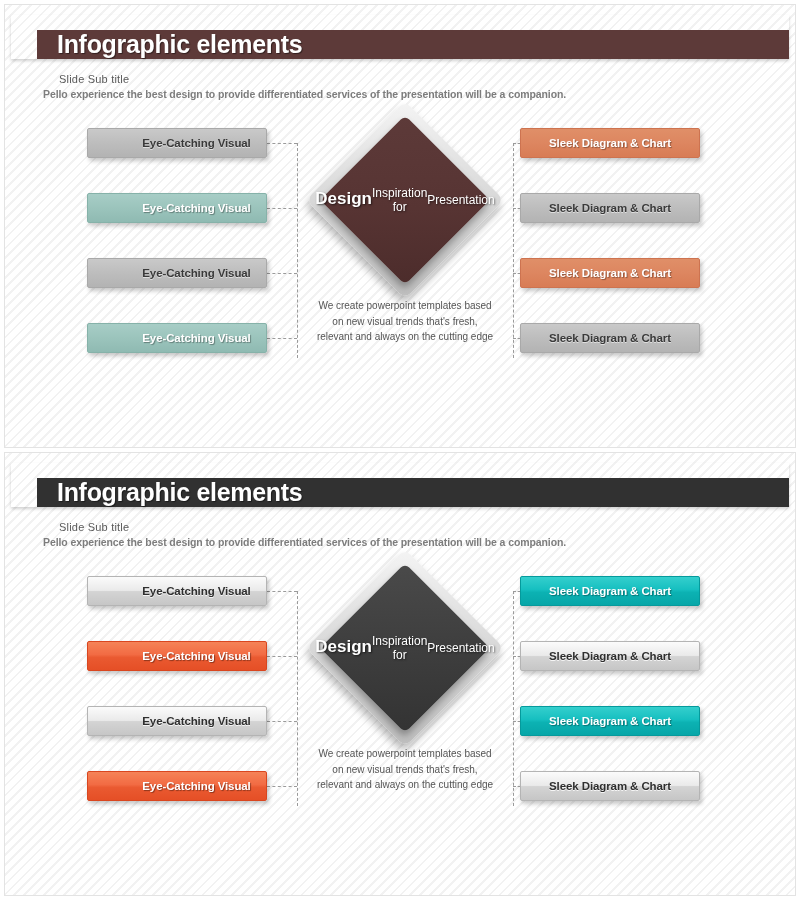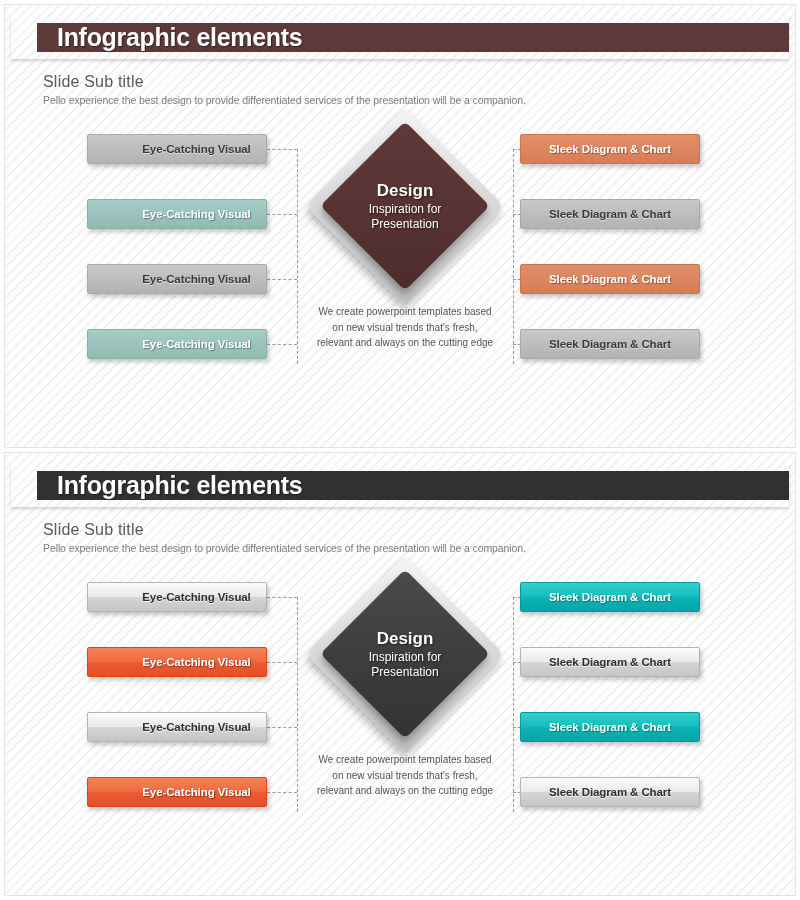--- a/index.html
+++ b/index.html
@@ -33,21 +33,21 @@
     overflow:hidden;
   }
   .panel + .panel { margin-top:4px; }
 
   
   .header {
     position:relative;
     margin:10px 6px 8px 6px;
     height:44px;
     display:flex;
-    align-items:center;
+    align-items:flex-end;
     box-shadow:0 2px 3px rgba(0,0,0,.18);
   }
   .header-accent {
     width:26px;
     flex:0 0 26px;
   }
   .header-bar {
     flex:1 1 auto;
     display:flex;
     align-items:center;
@@ -59,29 +59,31 @@
     color:#ffffff;
     letter-spacing:-0.3px;
     text-shadow:1px 1px 1px rgba(0,0,0,.45);
   }
 
   
   .subtitle-block {
     margin:14px 0 0 38px;
   }
   .sub-title {
-    font-size:16px;
+    font-size:11px;
     color:#5a5a5a;
     letter-spacing:0.2px;
     margin-bottom:3px;
+    margin-left:16px;
   }
   .sub-desc {
     font-size:10.5px;
     color:#7d7d7d;
     letter-spacing:-0.1px;
+    font-weight:bold;
   }
 
   
   .diagram {
     position:relative;
     height:300px;
     margin-top:8px;
   }
 
   
@@ -167,21 +169,21 @@
     box-shadow:3px 5px 8px rgba(0,0,0,.28);
   }
   .d-maroon { background:linear-gradient(135deg,#5d3a39 0%,#573433 55%,#4c2c2b 100%); }
   .d-charcoal { background:linear-gradient(135deg,#4a4a4a 0%,#3d3d3d 55%,#333333 100%); }
 
   .diamond-text {
     position:absolute;
     left:0; top:0;
     width:168px; height:168px;
     display:flex;
-    flex-direction:column;
+    flex-direction:row;
     align-items:center;
     justify-content:center;
     color:#ffffff;
     text-align:center;
     line-height:1.2;
   }
   .d-main {
     font-size:17px;
     font-weight:bold;
     text-shadow:1px 1px 2px rgba(0,0,0,.6);

